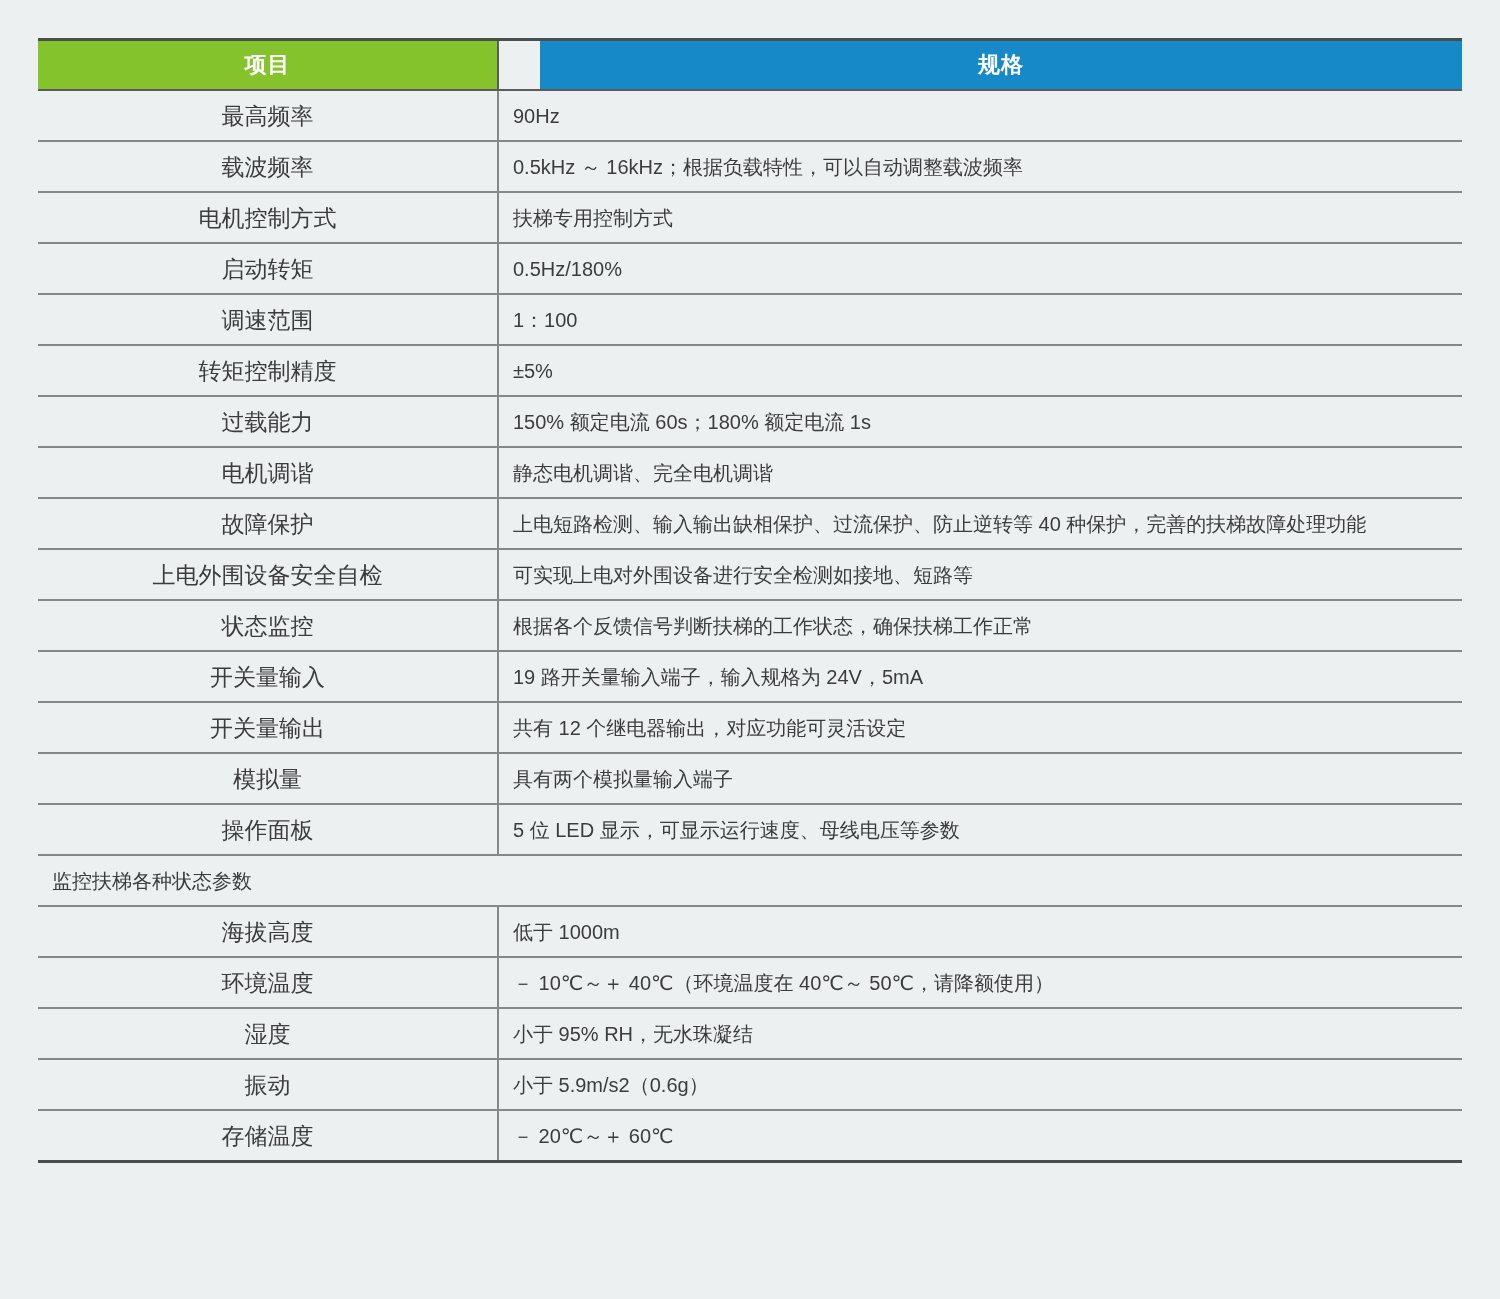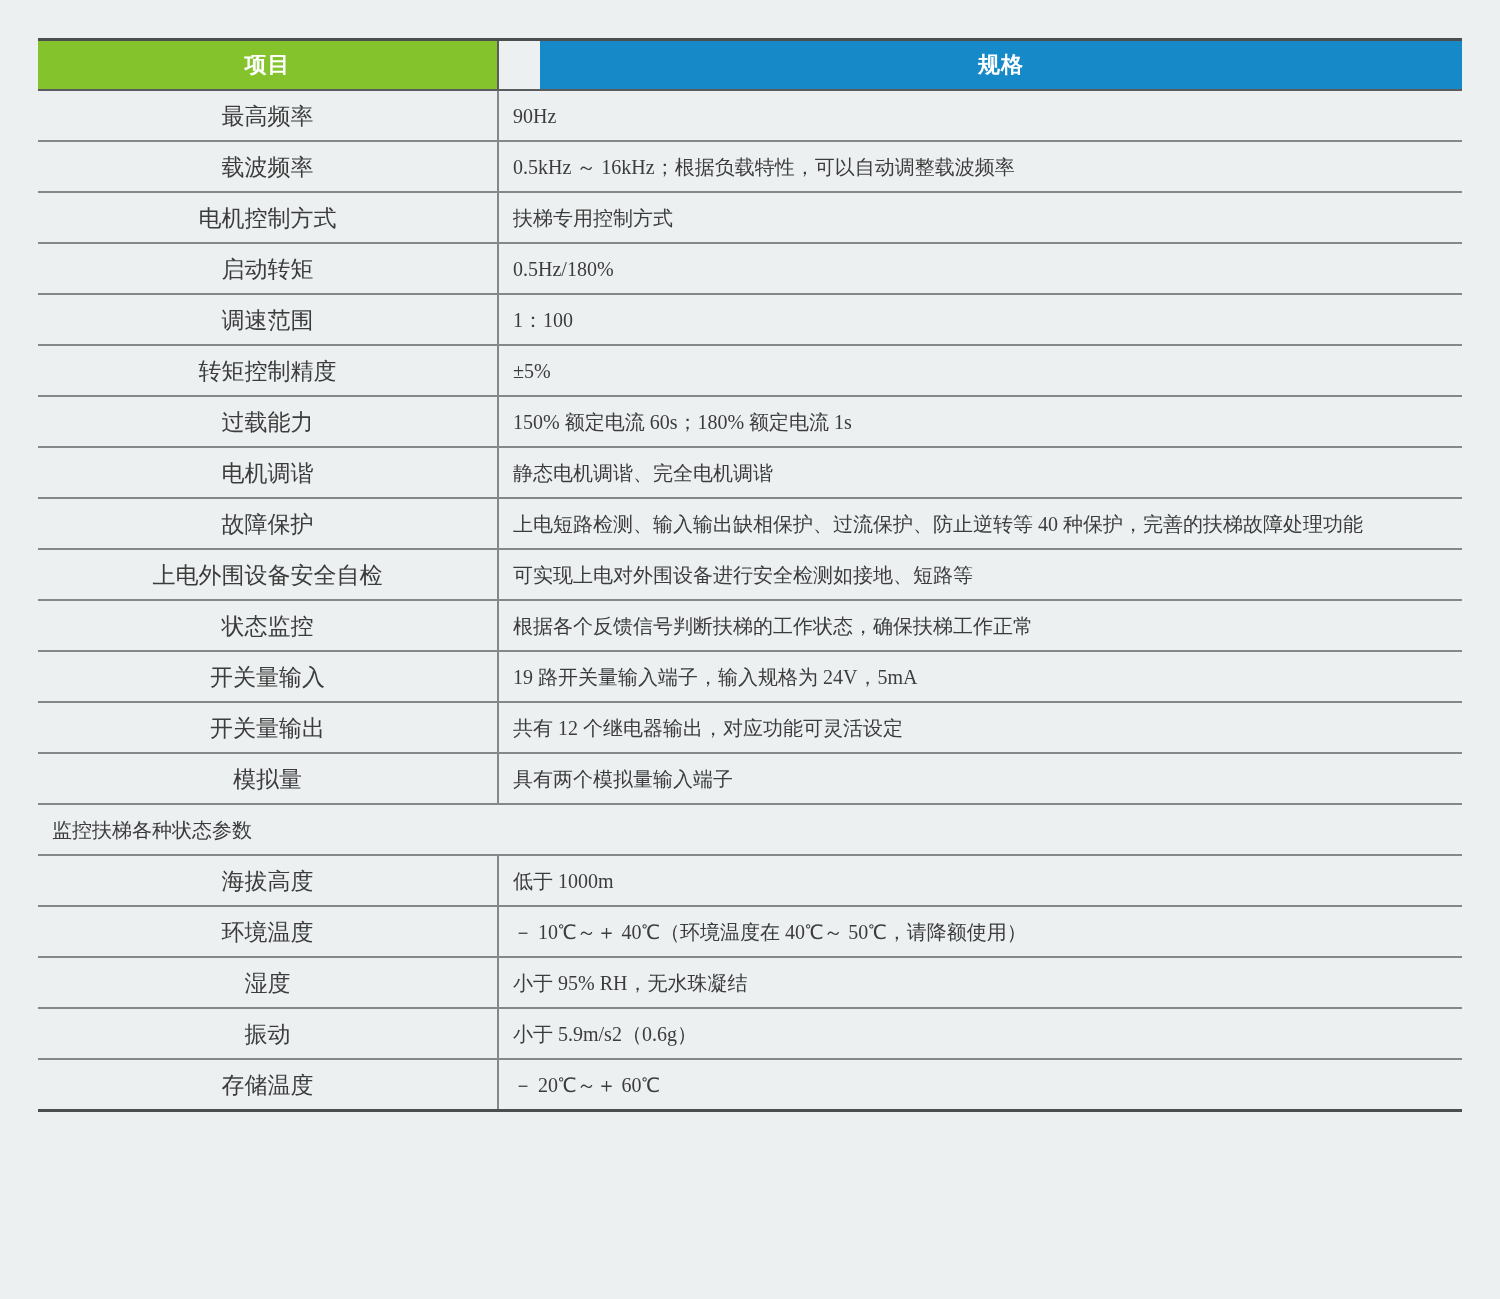--- a/index.html
+++ b/index.html
@@ -75,21 +75,20 @@
     line-height: 30px;
   }
   .row-spec {
     display: flex;
     align-items: center;
     font-size: 20px;
     color: #3c3c3c;
     padding: 6px 20px 6px 14px;
     line-height: 36px;
     text-align: right;
-    font-family: Liberation Serif, serif;
   }
 </style>
 </head>
 <body style="background: rgb(237, 240, 241);">
 
 <div class="spec-table">
   <div class="header-row">
     <div class="header-cell item-col header-item">项目</div>
     <div class="header-cell spec-col header-spec">规格</div>
   </div>
@@ -158,20 +157,24 @@
   <div class="row">
     <div class="row-item item-col">开关量输出</div>
     <div class="row-spec spec-col">共有 12 个继电器输出，对应功能可灵活设定</div>
   </div>
 
   <div class="row">
     <div class="row-item item-col">模拟量</div>
     <div class="row-spec spec-col">具有两个模拟量输入端子</div>
   </div>
 
+  <div class="row">
+    <div class="row-item item-col">操作面板</div>
+    <div class="row-spec spec-col">5 位 LED 显示，可显示运行速度、母线电压等参数</div>
+  </div>
 
   <div class="row">
     <div class="row-spec spec-col">监控扶梯各种状态参数</div>
   </div>
 
   <div class="row">
     <div class="row-item item-col">海拔高度</div>
     <div class="row-spec spec-col">低于 1000m</div>
   </div>
 

